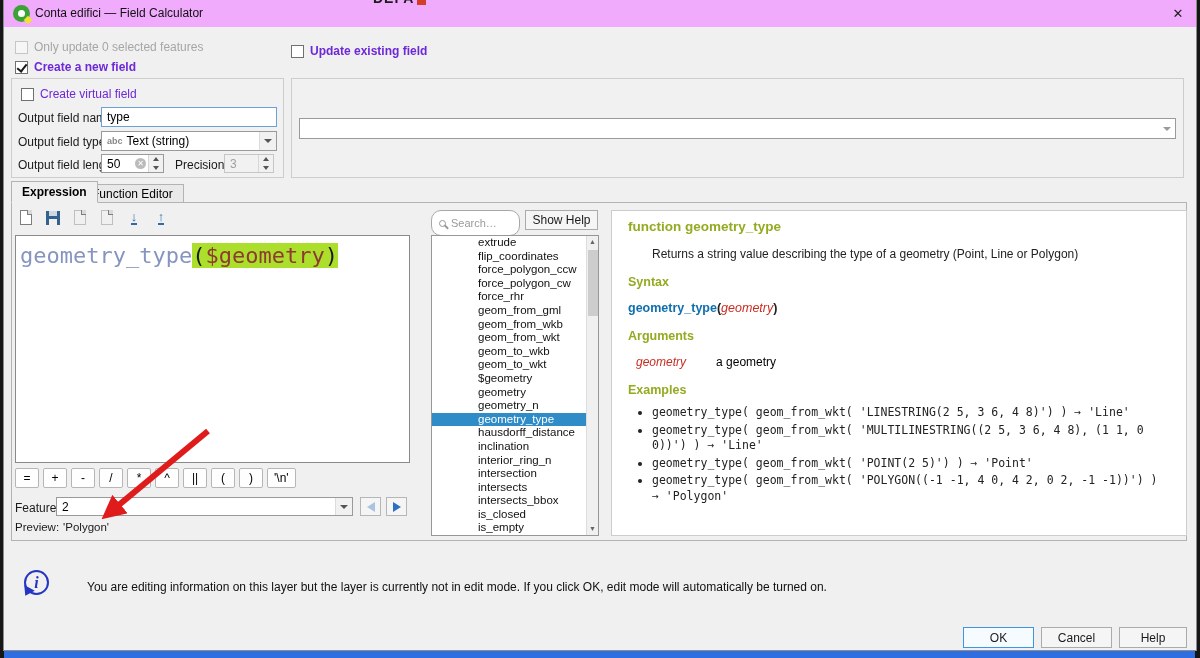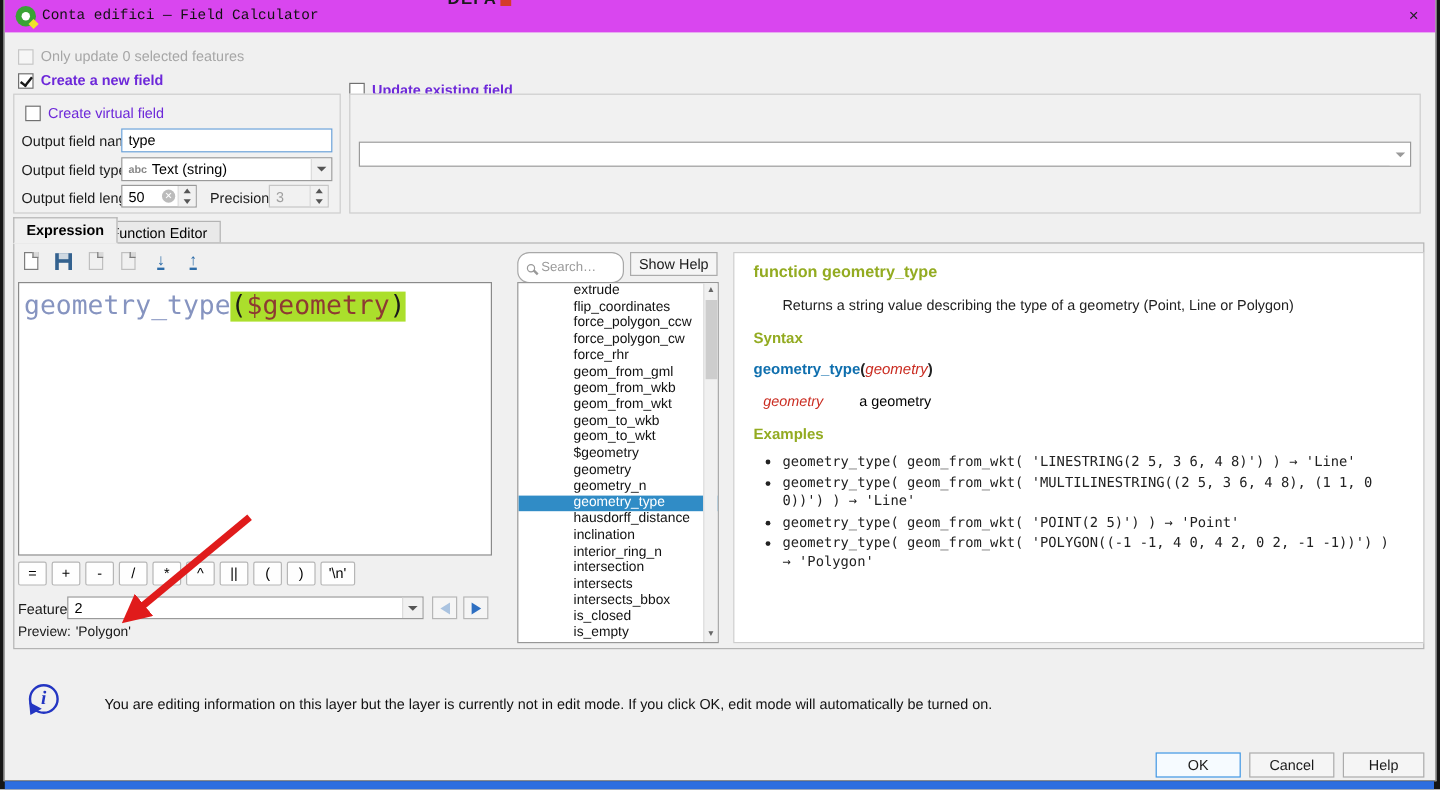--- a/index.html
+++ b/index.html
@@ -3,21 +3,21 @@
 <meta charset="utf-8">
 <style>
   * { margin:0; padding:0; box-sizing:border-box; }
   html,body { width:1200px; height:658px; }
   body { font-family:"Liberation Sans",sans-serif; }
   .screen { position:relative; width:1200px; height:658px; background:#161616; overflow:hidden; }
 
   .dialog { position:absolute; left:3px; top:0; width:1194px; height:651px; background:#f0f0f0; border:1px solid #8c8c8c; border-top:none; }
 
   
-  .titlebar { position:absolute; left:0; top:0; width:100%; height:27px; background:#d946ef;font-family:Liberation Mono, monospace; }
+  .titlebar { position:absolute; left:0; top:0; width:100%; height:27px; background:#f0abfc; }
   .qgis-icon { position:absolute; left:9px; top:5px; width:17px; height:17px; border-radius:50%; background:#3aa335; }
   .qgis-icon::before { content:''; position:absolute; left:5px; top:5px; width:7px; height:7px; border-radius:50%; background:#fff; }
   .qgis-icon::after { content:''; position:absolute; right:-1px; bottom:-1px; width:6px; height:6px; background:#f0e22a; transform:rotate(45deg); }
   .win-title { position:absolute; left:31px; top:0; height:27px; line-height:27px; font-size:12px; color:#111; }
   .close-btn { position:absolute; right:2px; top:0; width:32px; height:27px; text-align:center; line-height:27px; font-size:13px; color:#222; cursor:pointer; }
   .artifact { position:absolute; left:369px; top:0; width:72px; height:7px; overflow:hidden; z-index:6; }
   .artifact .t { display:block; margin-top:-10px; font-size:14px; font-weight:bold; color:#1b1b1b; letter-spacing:1px; white-space:nowrap; }
   .artifact .red { display:inline-block; width:9px; height:12px; background:#d43c2a; vertical-align:middle; margin-left:3px; }
 
   
@@ -140,21 +140,21 @@
     </div>
 
     <div class="cb disabled" style="left:11px; top:40px;">
       <span class="box"></span>
       <span>Only update 0 selected features</span>
     </div>
     <div class="cb bold checked" style="left:11px; top:60px;">
       <span class="box"></span>
       <span>Create a new field</span>
     </div>
-    <div class="cb bold" style="left:287px; top:68px;">
+    <div class="cb bold" style="left:287px; top:44px;">
       <span class="box"></span>
       <span>Update existing field</span>
     </div>
 
     <div class="group" style="left:7px; top:78px; width:273px; height:100px;"></div>
     <div class="cb" style="left:17px; top:87px;">
       <span class="box"></span>
       <span>Create virtual field</span>
     </div>
     <span class="lbl" style="left:14px; top:111px;">Output field name</span>
@@ -307,20 +307,21 @@
         <span class="vthumb"></span>
         <span class="varrow dn"></span>
       </div>
     </div>
 
     <div class="help">
       <div class="h-title">function geometry_type</div>
       <div class="h-desc">Returns a string value describing the type of a geometry (Point, Line or Polygon)</div>
       <div class="h-head">Syntax</div>
       <div class="h-syntax"><span class="sfn">geometry_type</span><span class="paren">(</span><span class="sarg">geometry</span><span class="paren">)</span></div>
+      <div class="h-head">Arguments</div>
       <div class="h-args">
         <span class="aname">geometry</span>
         <span>a geometry</span>
       </div>
       <div class="h-head">Examples</div>
       <ul class="h-ex">
         <li>geometry_type( geom_from_wkt( 'LINESTRING(2 5, 3 6, 4 8)') ) → 'Line'</li>
         <li>geometry_type( geom_from_wkt( 'MULTILINESTRING((2 5, 3 6, 4 8), (1 1, 0 0))') ) → 'Line'</li>
         <li>geometry_type( geom_from_wkt( 'POINT(2 5)') ) → 'Point'</li>
         <li>geometry_type( geom_from_wkt( 'POLYGON((-1 -1, 4 0, 4 2, 0 2, -1 -1))') ) → 'Polygon'</li>

